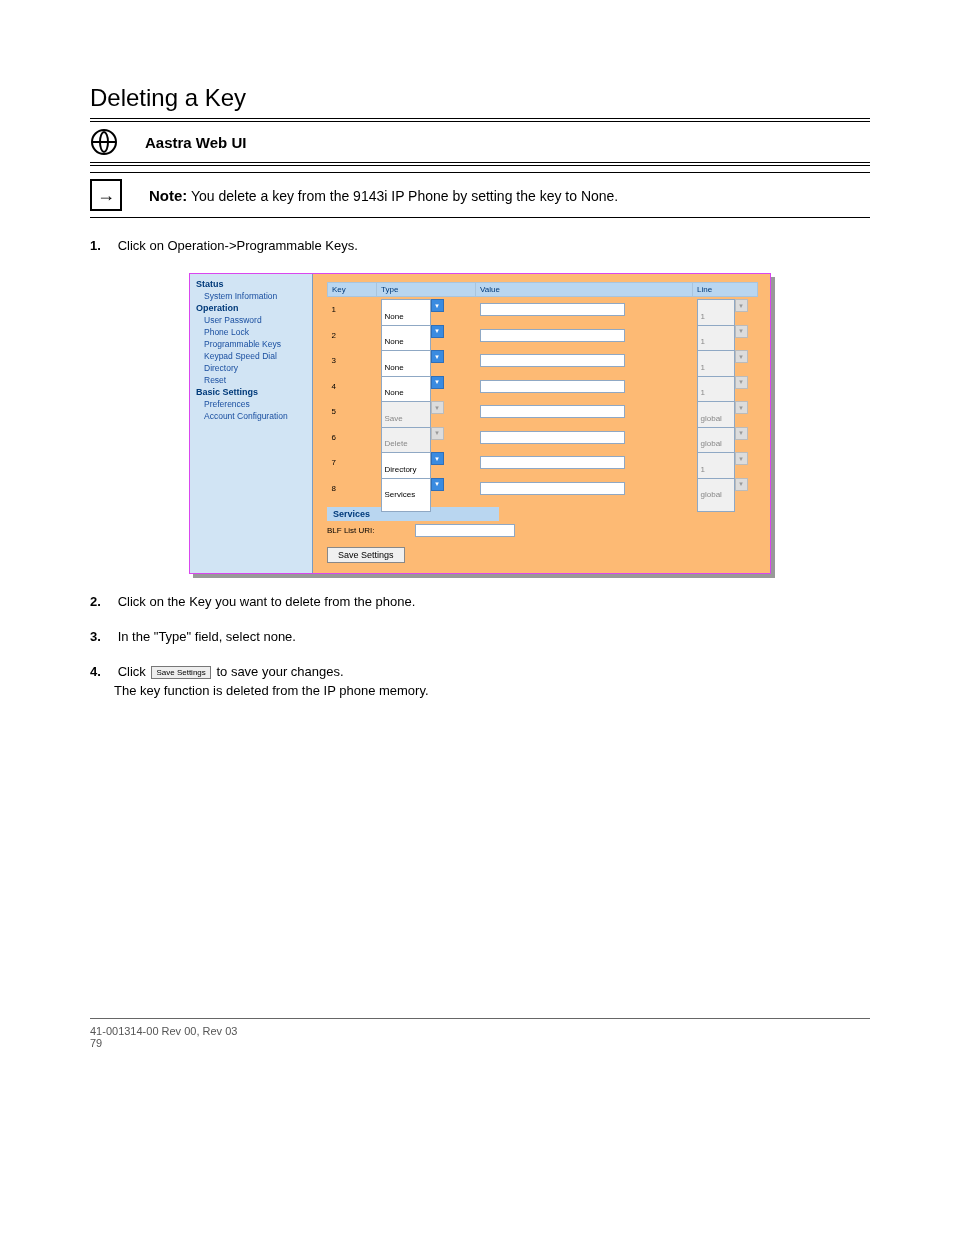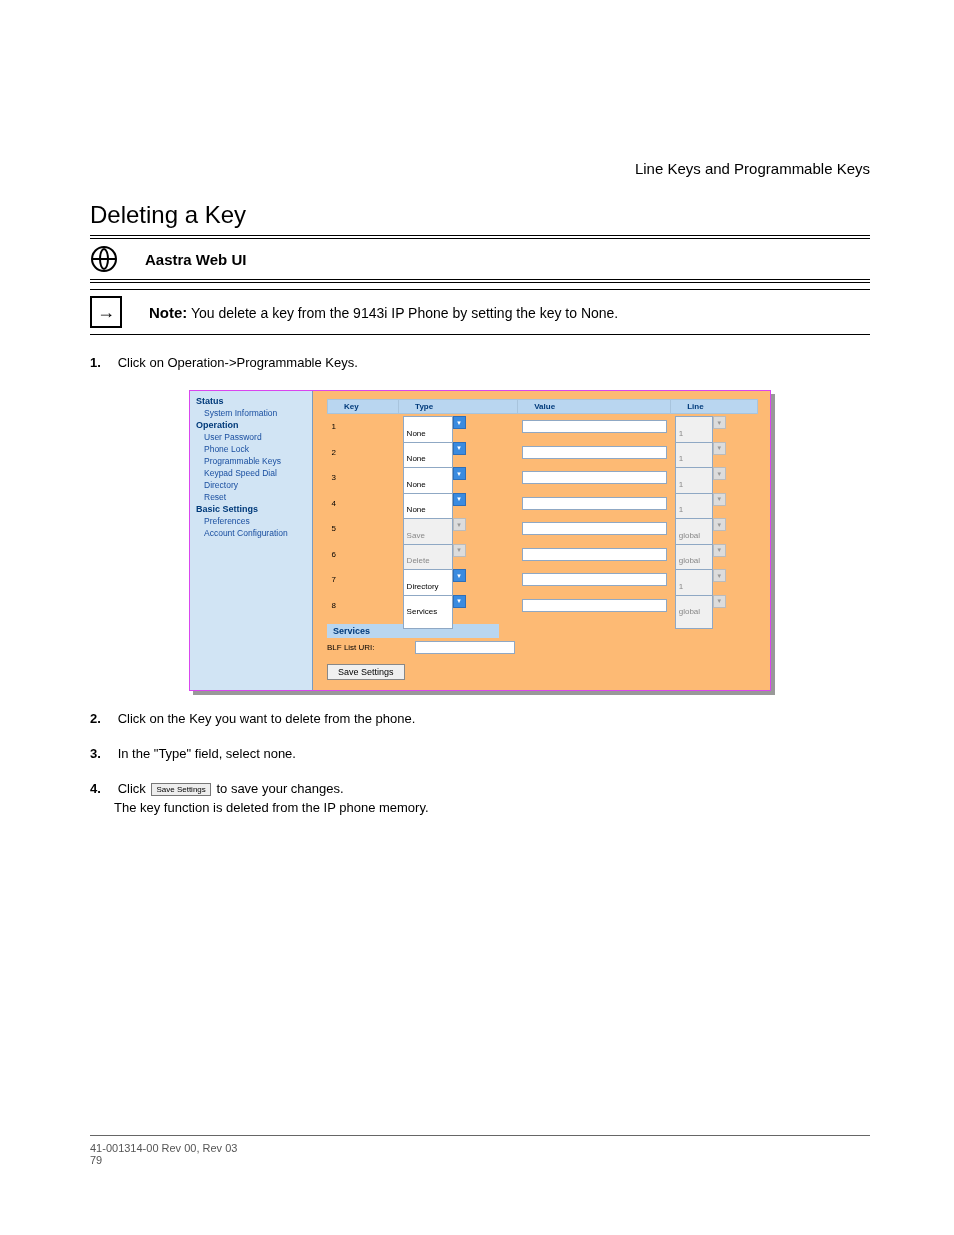--- a/index.html
+++ b/index.html
@@ -124,22 +124,22 @@
   }
   .keys-table {
     border-collapse: collapse;
     width: 100%;
     font-size: 8px;
   }
   .keys-table th {
     text-align: left;
     background: #b9d6f0;
     color: #003a7a;
-    font-weight: bold;
-    padding: 2px 16px;
+    font-weight: normal;
+    padding: 2px 4px;
     border: 1px solid #a8c4dd;
   }
   .keys-table td {
     padding: 2px 4px;
     border: 0;
     vertical-align: middle;
   }
   .sel {
     display: inline-flex;
     align-items: stretch;
@@ -211,21 +211,20 @@
     border-top: 1px solid #666;
     padding-top: 6px;
     flex-direction: column;
   }
 </style>
 </head>
 <body>
 
 <div class="page">
 
-  <div class="header-right">Line Keys and Programmable Keys</div>
 
   <div class="section-title">Deleting a Key</div>
   <hr class="dblrule">
 
   <div class="icon-row">
     <div class="icon-box">
         <div class="globe"></div>
       </div>
     <span class="label-bold">Aastra Web UI</span>
   </div>

